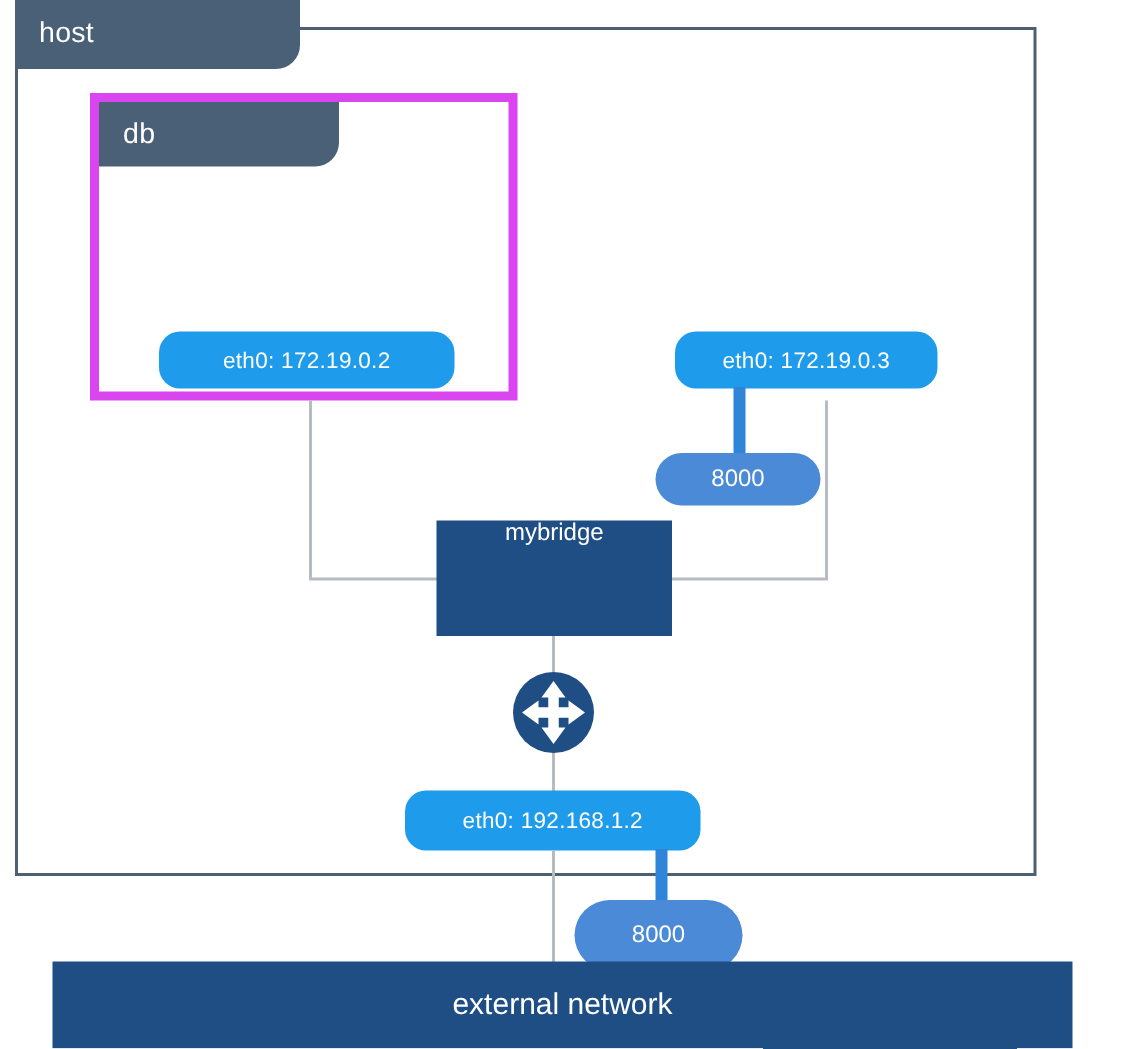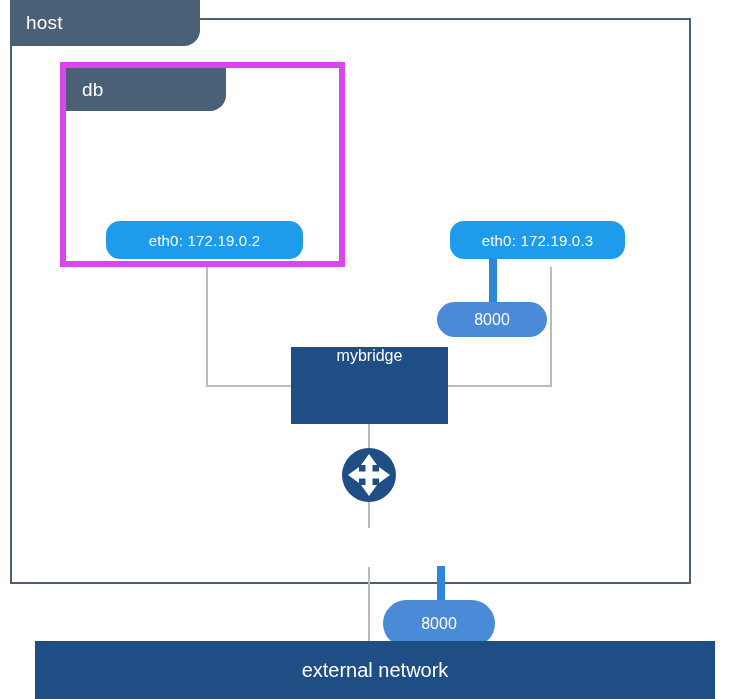--- a/index.html
+++ b/index.html
@@ -193,20 +193,23 @@
 
         <polygon points="28,49 36,38 20,38"></polygon>
 
         <polygon points="7,28 18,20 18,36"></polygon>
 
         <polygon points="49,28 38,20 38,36"></polygon>
       </g>
     </svg>
   </div>
 
+  <div class="box iface" style="left:270px; top:527px; width:197px; height:40px;">
+    <span>eth0: 192.168.1.2</span>
+  </div>
 
   <div class="line-gray" style="left:368px; top:567px; width:2px; height:76px;"></div>
 
   <div class="line-blue" style="left:437px; top:566px; width:8px; height:46px;"></div>
   <div class="box port-pill" style="left:383px; top:600px; width:112px; height:47px;">
     <span>8000</span>
   </div>
 
   <div class="box extnet" style="left:35px; top:641px; width:680px; height:58px;">
     <span>external network</span>

